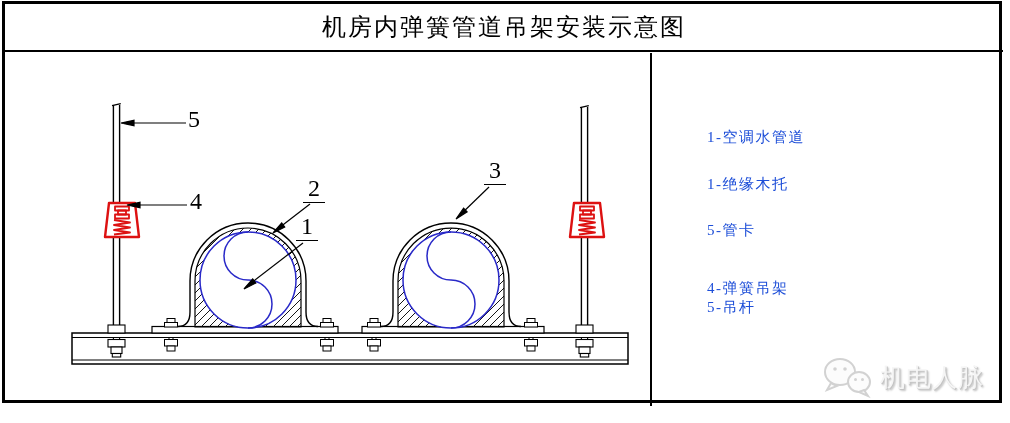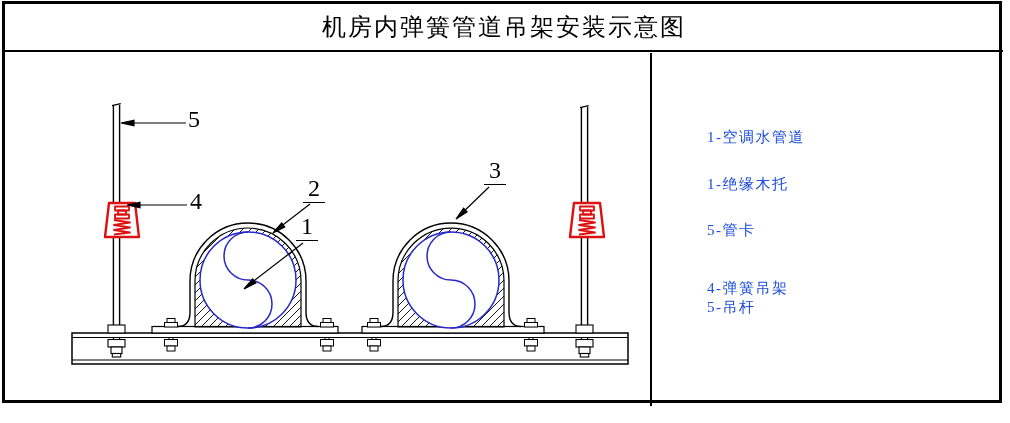--- a/index.html
+++ b/index.html
@@ -194,14 +194,31 @@
   <span class="callout ul" style="left:484px;top:158px;">3</span>
 
   <div>
     <span class="legend-item li-0">1-空调水管道</span>
     <span class="legend-item li-1">1-绝缘木托</span>
     <span class="legend-item li-2">5-管卡</span>
     <span class="legend-item li-3">4-弹簧吊架</span>
     <span class="legend-item li-4">5-吊杆</span>
   </div>
 
+  <div class="watermark">
+    <svg width="56" height="44" viewBox="0 0 56 44">
+      <g stroke="#d2d2d2" stroke-width="2" fill="#fcfcfc">
+        <ellipse cx="20" cy="17" rx="15" ry="13"></ellipse>
+        <path d="M11,28 L7,35 L17,31 Z"></path>
+        <ellipse cx="39" cy="27" rx="11" ry="10"></ellipse>
+        <path d="M44,35 L48,41 L39,37 Z"></path>
+      </g>
+      <g fill="#d2d2d2">
+        <circle cx="15" cy="14" r="1.8"></circle>
+          <circle cx="25" cy="14" r="1.8"></circle>
+        <circle cx="35.5" cy="24.5" r="1.5"></circle>
+          <circle cx="42.5" cy="24.5" r="1.5"></circle>
+      </g>
+    </svg>
+    <span class="wm-text">机电人脉</span>
+  </div>
 
 </div>
 
 </body></html>

